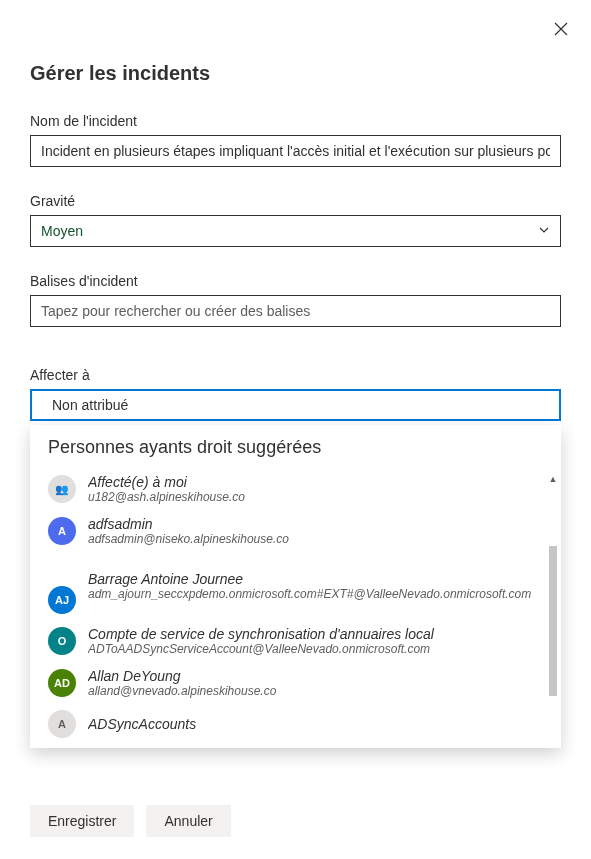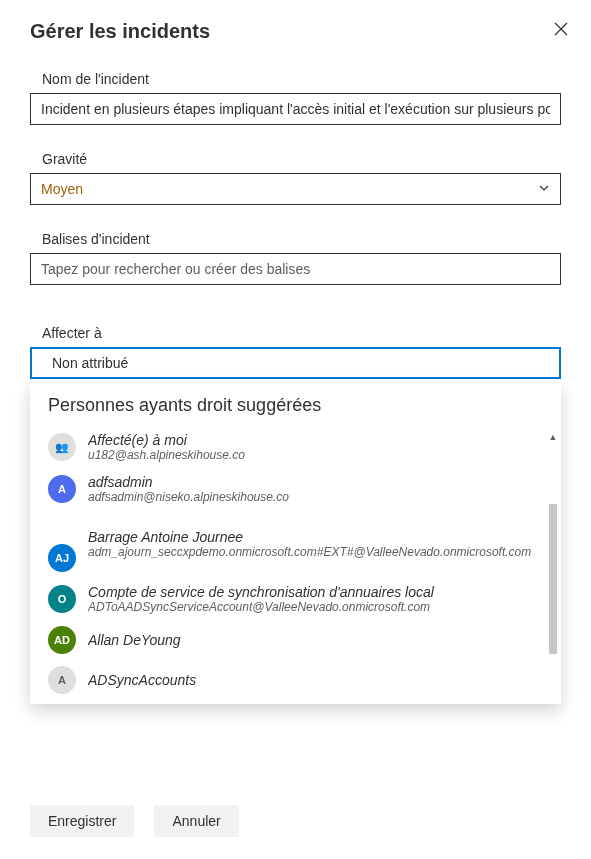--- a/index.html
+++ b/index.html
@@ -21,51 +21,51 @@
       height: 24px;
       cursor: pointer;
       display: flex;
       align-items: center;
       justify-content: center;
     }
     .close-btn svg { width: 14px; height: 14px; }
     h1 {
       font-size: 20px;
       font-weight: 600;
+      margin-top: 42px;
       margin-bottom: 28px;
       color: #323130;
     }
     .field-group { margin-bottom: 26px; }
     .field-label {
       font-size: 14px;
       color: #323130;
       margin-bottom: 6px;
       display: block;
-      margin-left: 12px;
     }
     .text-input {
       width: 100%;
       border: 1px solid #323130;
       padding: 7px 10px;
       font-size: 14px;
       color: #323130;
       font-family: inherit;
       outline: none;
     }
     .text-input.focused {
       border: 2px solid #0078d4;
       padding: 6px 20px;
     }
     .text-input::placeholder { color: #605e5c; }
     .dropdown {
       width: 100%;
       border: 1px solid #323130;
       padding: 7px 10px;
       font-size: 14px;
-      color: #a16207;
+      color: #14532d;
       display: flex;
       justify-content: space-between;
       align-items: center;
       cursor: pointer;
       background: #fff;
     }
     .chevron svg { width: 12px; height: 12px; }
     .assign-section { margin-top: 40px; position: relative; }
     .suggestions {
       position: absolute;
@@ -154,21 +154,21 @@
       justify-content: center;
       background: #fff;
     }
     .hd1 { top: 140px; }
     .hd2 { top: 216px; }
     .footer {
       position: absolute;
       bottom: 22px;
       left: 30px;
       display: flex;
-      gap: 20px;
+      gap: 12px;
     }
     .btn {
       padding: 8px 18px;
       font-size: 14px;
       border: none;
       background: #f3f2f1;
       color: #323130;
       cursor: pointer;
       font-family: inherit;
     }
@@ -241,20 +241,21 @@
           <div class="avatar" style="background: rgb(3, 131, 135);">O</div>
           <div class="suggestion-text">
             <div class="suggestion-name">Compte de service de synchronisation d'annuaires local</div>
             <div class="suggestion-email">ADToAADSyncServiceAccount@ValleeNevado.onmicrosoft.com</div>
           </div>
         </div>
         <div class="suggestion-item">
           <div class="avatar" style="background: rgb(73, 130, 5);">AD</div>
           <div class="suggestion-text">
             <div class="suggestion-name">Allan DeYoung</div>
+            <div class="suggestion-email">alland@vnevado.alpineskihouse.co</div>
           </div>
         </div>
         <div class="suggestion-item">
           <div class="avatar me" style="background: rgb(225, 223, 221);">A</div>
           <div class="suggestion-text">
             <div class="suggestion-name">ADSyncAccounts</div>
           </div>
         </div>
         <div class="scrollbar-track">
         <span class="scroll-arrow">▲</span>

